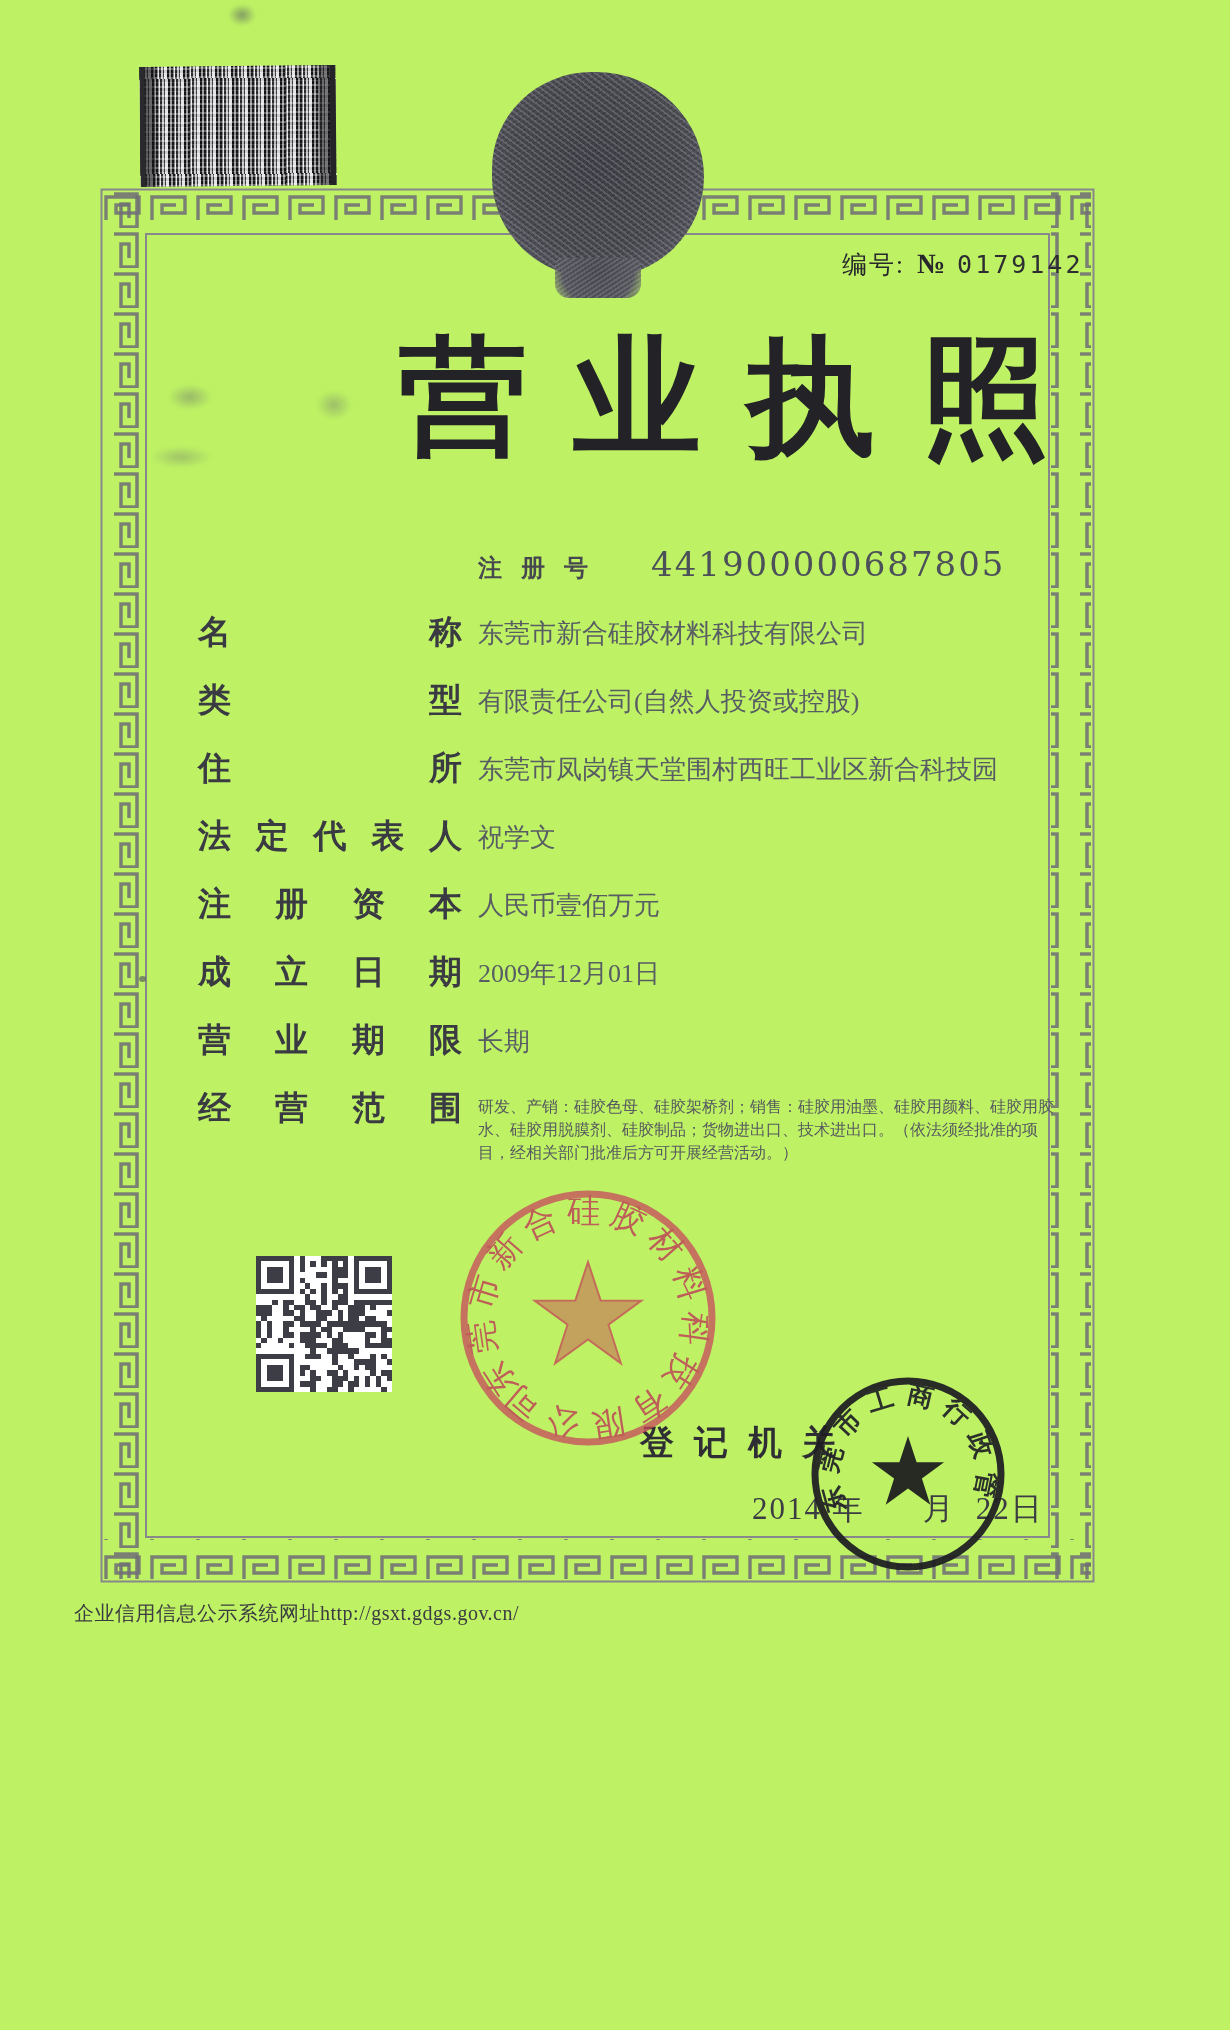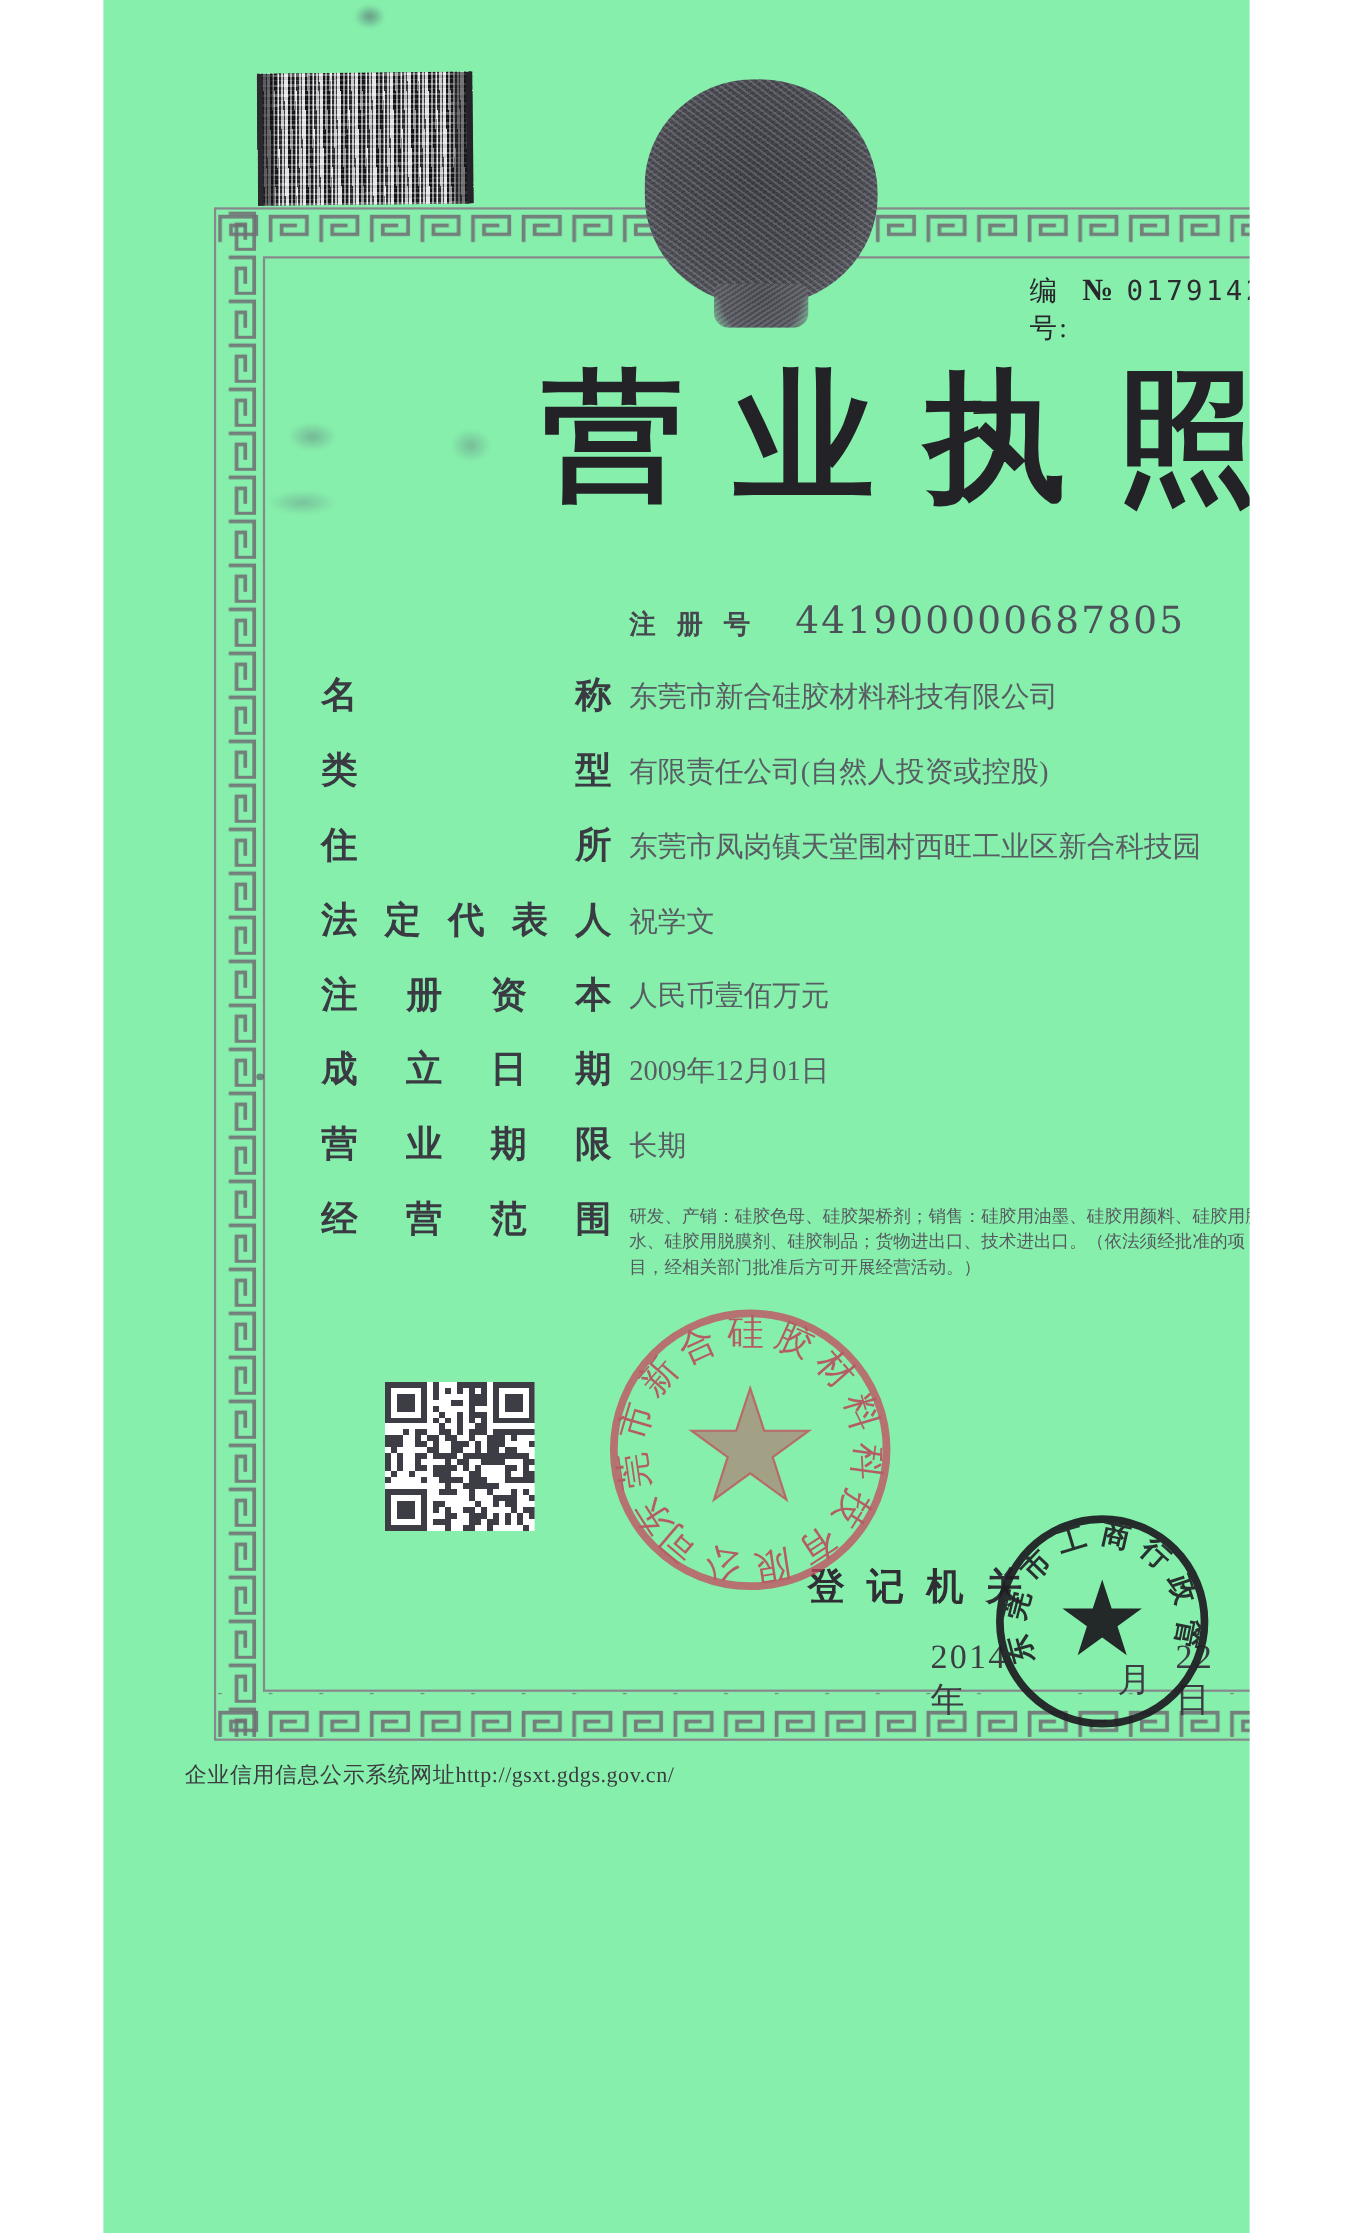--- a/index.html
+++ b/index.html
@@ -1,18 +1,18 @@
 <!DOCTYPE html>
 <html><head>
 <meta charset="utf-8">
 <style>
   html,body{margin:0;padding:0;background:#ffffff;}
   .page{
-    position:relative;width:1042px;height:2030px;margin:0 auto;
-    background:#86efac;overflow:hidden;
+    position:relative;width:1230px;height:2030px;margin:0 auto;
+    background:#bef264;overflow:hidden;
     font-family:"Liberation Serif","DejaVu Serif",serif;
     color:#3a3a42;
   }
   
   .barcode{
     position:absolute;left:140px;top:66px;width:196px;height:120px;z-index:3;
     transform:rotate(-.6deg);
     background:
       repeating-linear-gradient(0deg, rgba(255,255,255,.30) 0 2px, rgba(0,0,0,0) 2px 5px, rgba(255,255,255,.16) 5px 6px, rgba(0,0,0,.10) 6px 9px),
       repeating-linear-gradient(90deg,#17171a 0 2px,#8a8a8d 2px 3px,#ededee 3px 4px,#2b2b2f 4px 6px,#c9c9cb 6px 8px,#3a3a3f 8px 9px,#e4e4e6 9px 12px,#121215 12px 14px,#9b9b9e 14px 16px);
@@ -48,21 +48,21 @@
   .serial-label{font-size:25px;letter-spacing:2px;}
   .serial-mark{font-size:28px;font-weight:700;}
   .serial-number{font-size:25px;font-family:"DejaVu Sans Mono","Liberation Mono",monospace;letter-spacing:3px;color:#2c2c31;}
   .title{
     position:absolute;left:100px;top:318px;width:995px;z-index:4;
     text-align:right;font-size:128px;line-height:1.25;font-weight:800;color:#232327;
     letter-spacing:46px;text-indent:46px;
   }
   .regline{position:absolute;left:478px;top:544px;z-index:4;display:flex;align-items:baseline;}
   .reg-label{font-size:24px;font-weight:600;letter-spacing:19px;color:#47474f;}
-  .reg-number{font-size:34px;color:#4c5058;letter-spacing:2px;margin-left:22px;font-family:"DejaVu Serif","Liberation Serif",serif;}
+  .reg-number{font-size:34px;color:#4c5058;letter-spacing:2px;margin-left:44px;font-family:"DejaVu Serif","Liberation Serif",serif;}
   
   .fields{position:absolute;left:198px;top:610px;width:880px;z-index:4;}
   .field-row{display:flex;align-items:flex-start;height:68px;}
   .field-row.small{height:auto;}
   .f-label{
     width:264px;flex:0 0 264px;display:flex;justify-content:space-between;
     font-size:33px;font-weight:600;color:#3a3a42;
   }
   .f-value{margin-left:16px;font-size:26px;color:#585d64;padding-top:6px;max-width:588px;}
   .field-row.small .f-value{font-size:16px;line-height:1.44;width:584px;padding-top:9px;color:#56595f;}

